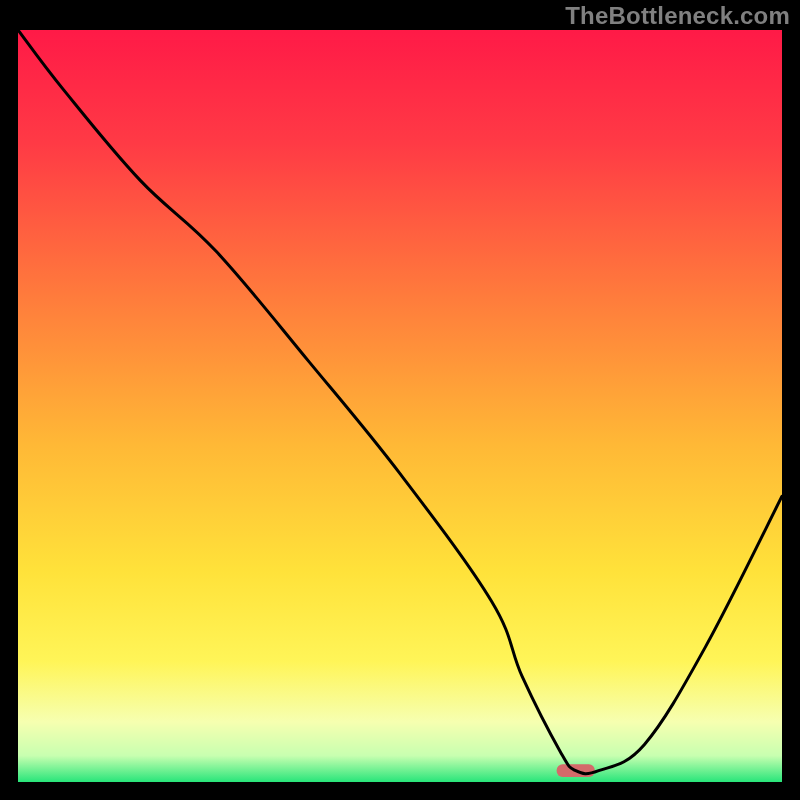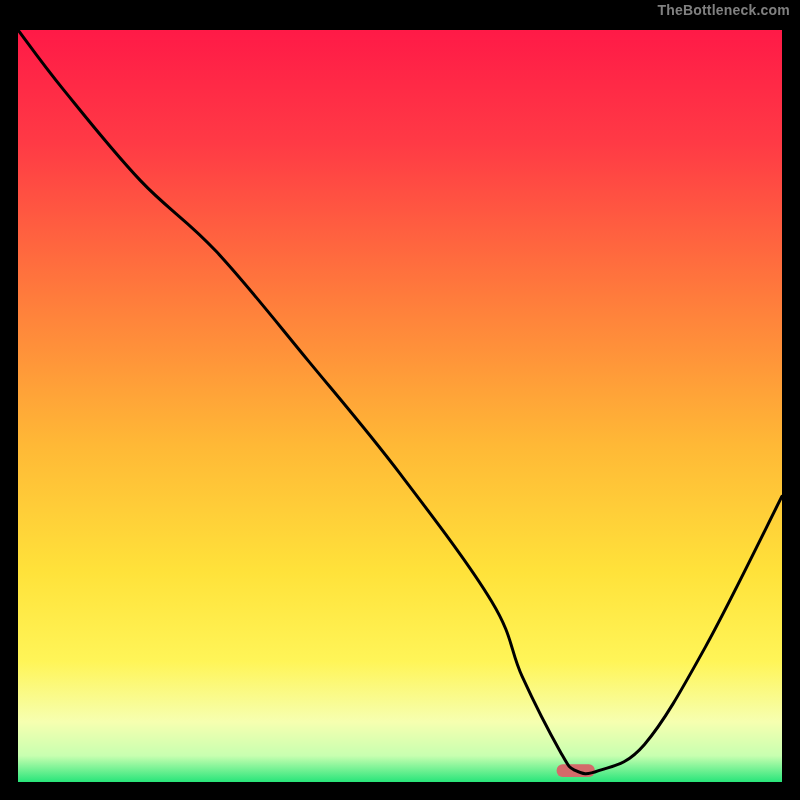--- a/index.html
+++ b/index.html
@@ -15,21 +15,21 @@
     position: relative;
     width: 800px;
     height: 800px;
     background: #000;
   }
   .watermark {
     position: absolute;
     top: 2px;
     right: 10px;
     color: #808080;
-    font-size: 14px;
+    font-size: 24px;
     font-weight: 600;
     letter-spacing: 0.2px;
     z-index: 10;
     margin-left: 7px;
   }
   .plot {
     position: absolute;
     left: 18px;
     top: 30px;
     width: 764px;

